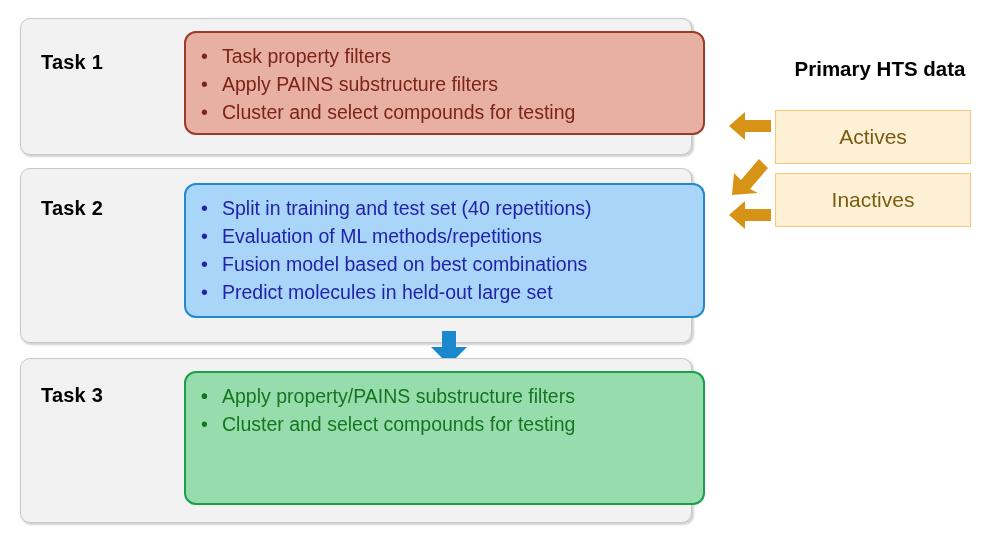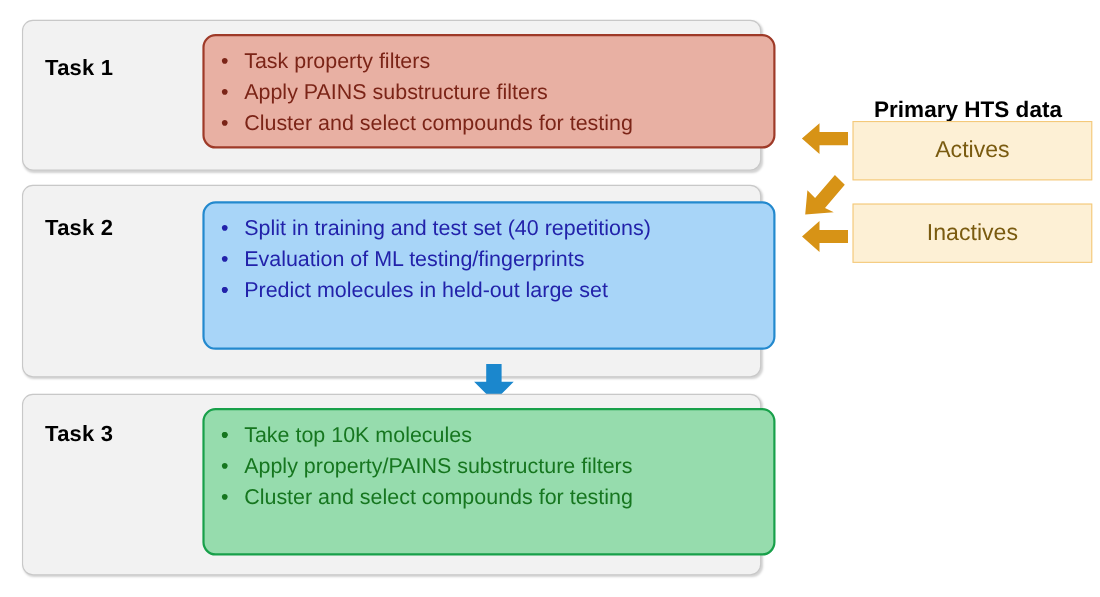--- a/index.html
+++ b/index.html
@@ -123,38 +123,37 @@
   #hts-title {
     position: absolute;
     left: 0;
     top: 0;
     width: 220px;
     text-align: center;
     font-size: 20.5px;
     font-weight: bold;
     color: #000000;
     white-space: nowrap;
-    margin-top: 31px;
   }
   .hts-box {
     position: absolute;
     left: 5px;
-    width: 218px;
+    width: 196px;
     height: 54px;
     background: #fdf0d5;
     border: 1.5px solid #f4c97a;
     box-sizing: border-box;
     display: flex;
     align-items: center;
     justify-content: center;
     font-size: 21px;
     color: #7a5b10;
   }
   #hts-box-actives   { top: 53px; }
-  #hts-box-inactives { top: 128px; }
+  #hts-box-inactives { top: 116px; }
 
   
   .orange-arrow {
     position: absolute;
   }
   #arrow-actives-to-task1   { left: 729px; top: 110px; width: 42px; height: 32px; }
   #arrow-actives-to-task2   { left: 730px; top: 155px; width: 40px; height: 42px; }
   #arrow-inactives-to-task2 { left: 729px; top: 199px; width: 42px; height: 32px; }
 </style>
 </head>
@@ -185,24 +184,25 @@
   <div class="task-row" id="task-row-2">
     <div class="task-label">Task 2</div>
     <div class="task-box" id="box-2">
       <ul>
         <li>
           <span class="bullet">•</span>
           <span>Split in training and test set (40 repetitions)</span>
         </li>
         <li>
           <span class="bullet">•</span>
-          <span>Evaluation of ML testing/fingerprints</span>
-        </li>
-        <li>
-          <span class="bullet">•</span>
+          <span>Evaluation of ML methods/repetitions</span>
+        </li>
+        <li>
+          <span class="bullet">•</span>
+          <span>Fusion model based on best combinations</span>
         </li>
         <li>
           <span class="bullet">•</span>
           <span>Predict molecules in held-out large set</span>
         </li>
       </ul>
     </div>
   </div>
 
   <svg id="down-arrow" viewBox="0 0 40 34">
@@ -211,21 +211,20 @@
 
   <div class="task-row" id="task-row-3">
     <div class="task-label">Task 3</div>
     <div class="task-box" id="box-3">
       <ul>
         <li>
           <span class="bullet">•</span>
         </li>
         <li>
           <span class="bullet">•</span>
-          <span>Take top 10K molecules</span>
         </li>
         <li>
           <span class="bullet">•</span>
           <span>Apply property/PAINS substructure filters</span>
         </li>
         <li>
           <span class="bullet">•</span>
           <span>Cluster and select compounds for testing</span>
         </li>
       </ul>

